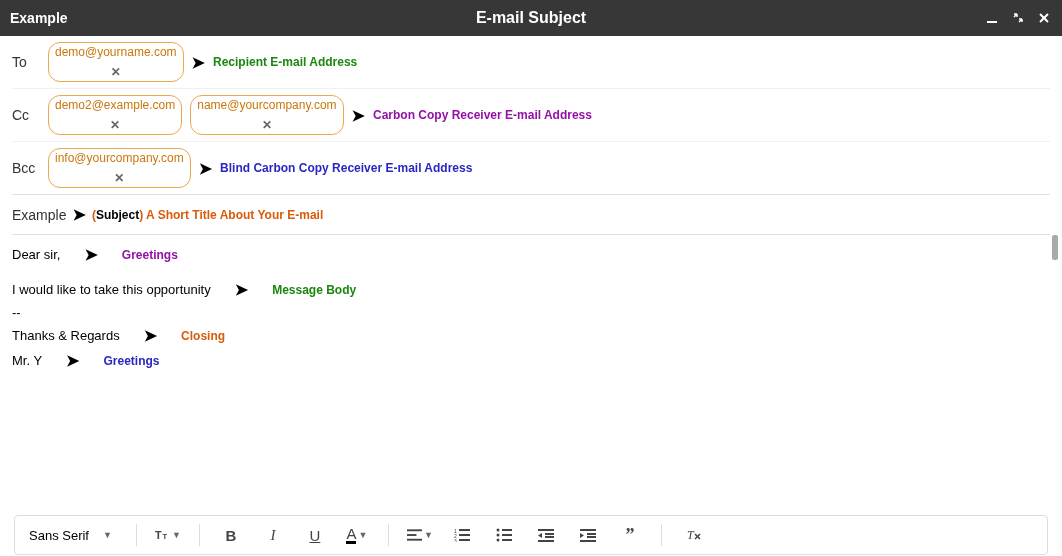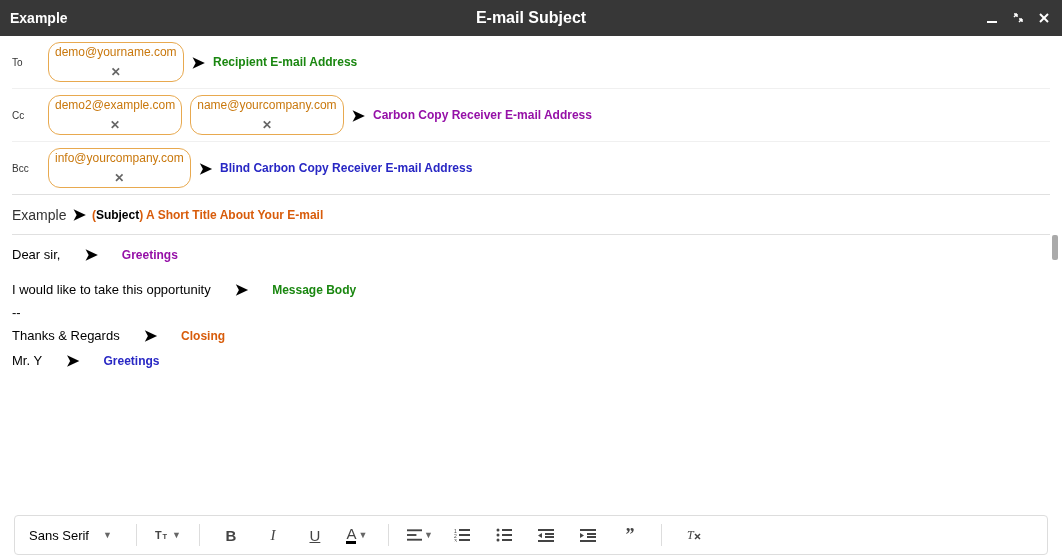--- a/index.html
+++ b/index.html
@@ -8,21 +8,21 @@
     .titlebar { background: #373737; color: #fff; height: 36px; display: flex; align-items: center; padding: 0 10px; position: relative; }
     .titlebar-left { font-weight: bold; font-size: 14px; }
     .titlebar-center { position: absolute; left: 50%; transform: translateX(-50%); font-weight: bold; font-size: 16px; }
     .titlebar-right { margin-left: auto; display: flex; gap: 10px; align-items: center; }
     .win-btn { width: 16px; height: 16px; cursor: pointer; color: #fff; display: flex; align-items: center; justify-content: center; font-size: 14px; }
     
     .compose-area { padding: 0 12px; }
     
     .field-row { display: flex; align-items: center; padding: 6px 0; gap: 8px; border-bottom: 1px solid #f0f0f0; }
     .field-row.no-border { border-bottom: 1px solid #e0e0e0; }
-    .field-label { width: 28px; font-size: 10px; color: #333; }
+    .field-label { width: 28px; font-size: 14px; color: #333; }
     .chip { display: inline-flex; align-items: center; padding: 2px 6px; border-radius: 12px; font-size: 12px; gap: 6px; }
     .chip-orange { border: 1px solid #e8a94f; color: #c9780d; flex-direction: column; }
     .chip-close { font-size: 12px; color: #666; cursor: pointer; font-weight: bold; }
     
     .arrow { font-size: 16px; font-weight: bold; }
     .annotation { font-weight: bold; font-size: 12px; }
     .green { color: #1a8710; }
     .purple { color: #9510a7; }
     .blue { color: #2827c4; }
     .orange { color: #d85c0b; }

